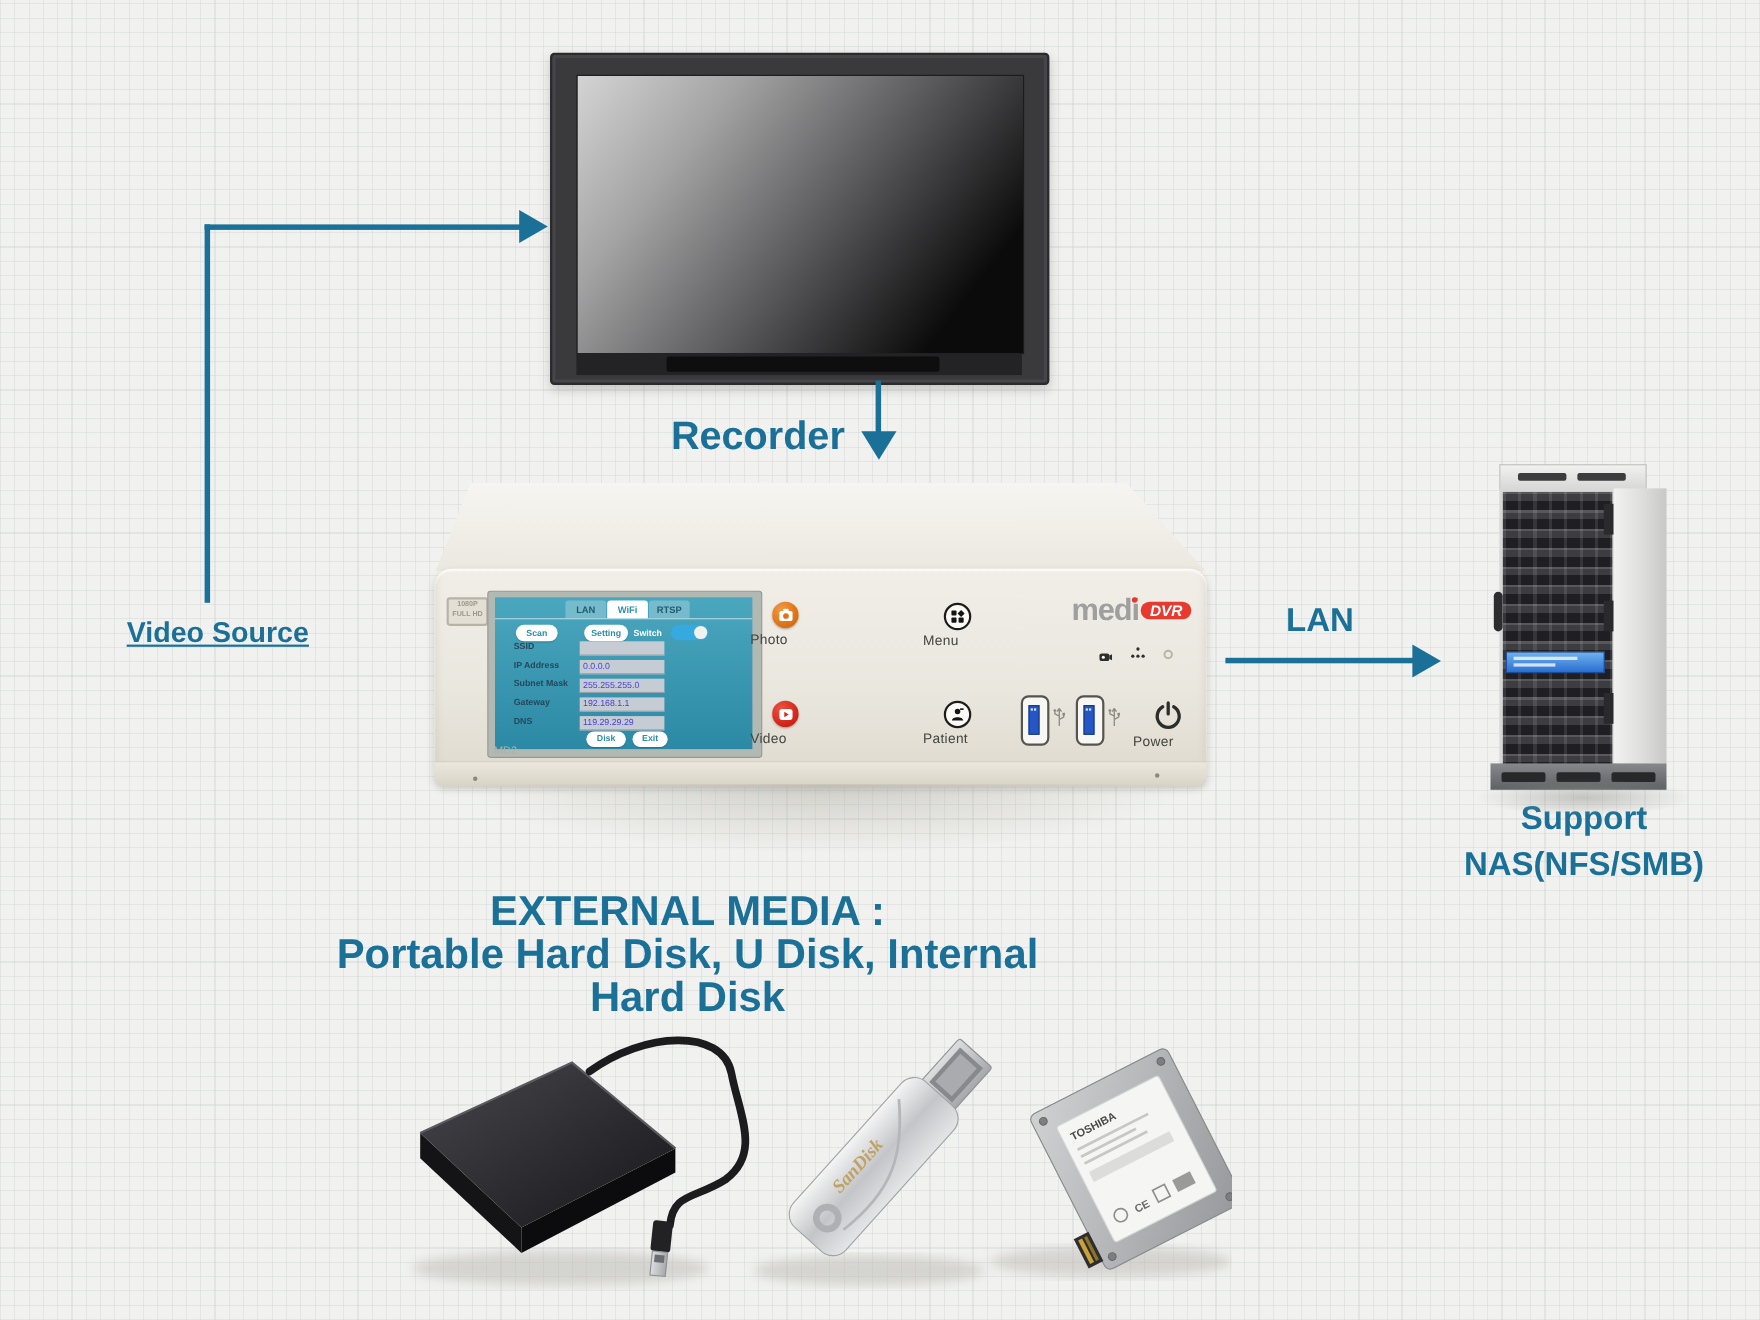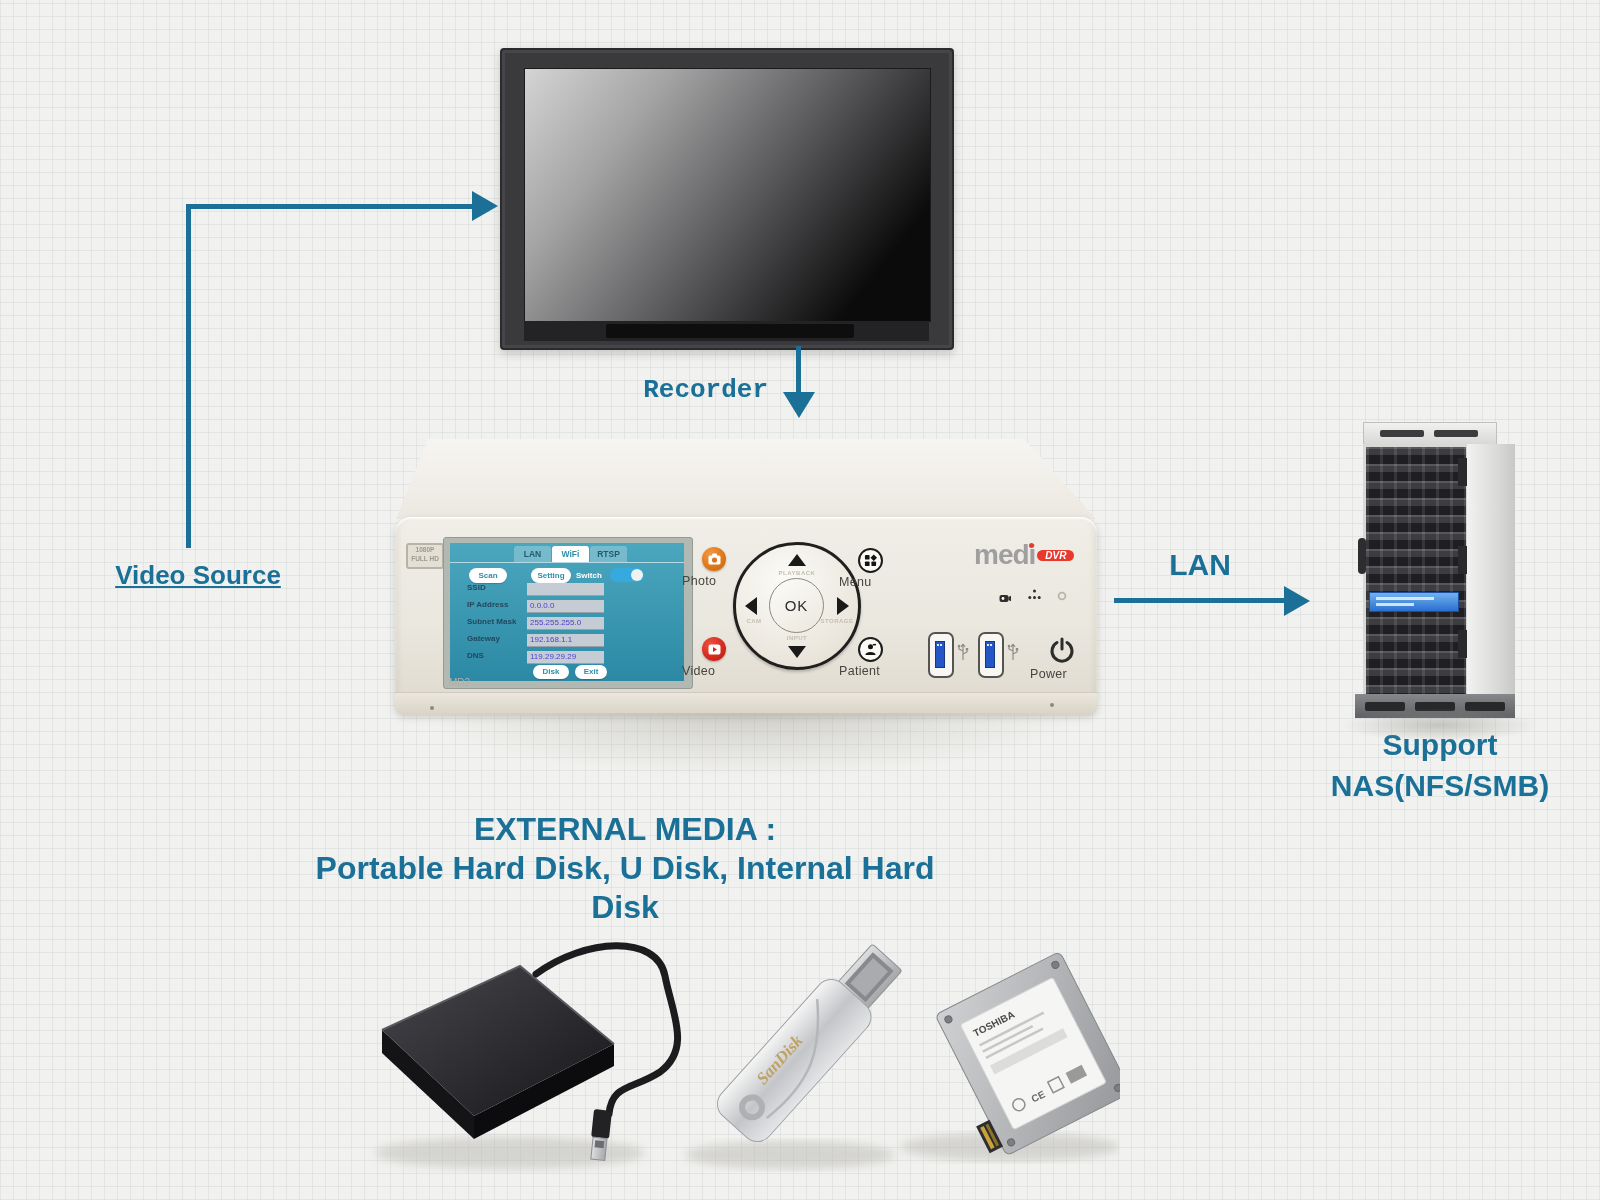--- a/index.html
+++ b/index.html
@@ -26,24 +26,24 @@
 
   .vs-line-v{left:186px;top:204px;width:5px;height:344px;}
   .vs-line-h{left:186px;top:204px;width:288px;height:5px;}
   .vs-head{left:472px;top:191px;}
   .rec-line-v{left:796px;top:346px;width:5px;height:50px;}
   .rec-head{left:783px;top:392px;}
   .lan-line-h{left:1114px;top:598px;width:172px;height:5px;}
   .lan-head{left:1284px;top:586px;}
 
   .video-source-label{left:58px;top:560px;width:280px;text-align:center;font-size:26px;text-decoration:underline;}
-  .recorder-label{left:552px;top:375px;width:216px;text-align:right;font-size:26px;font-family:Liberation Mono, monospace;}
+  .recorder-label{left:552px;top:375px;width:216px;text-align:right;font-size:36px;}
   .lan-label{left:1140px;top:548px;width:120px;text-align:center;font-size:30px;}
   .support-caption{left:1280px;top:724px;width:320px;text-align:center;font-size:30px;line-height:41px;}
-  .external-caption{left:295px;top:810px;width:660px;text-align:center;font-size:32px;line-height:39px;}
+  .external-caption{left:295px;top:810px;width:660px;text-align:center;font-size:38px;line-height:39px;}
 
   
   .dvr-top{left:396px;top:439px;width:700px;height:80px;background:linear-gradient(180deg,#f7f5f1,#ebe8e0);clip-path:polygon(32px 0,628px 0,700px 80px,0 80px);}
   .dvr-front{left:395px;top:517px;width:702px;height:197px;background:linear-gradient(180deg,#f1eee8 0%,#eae7df 55%,#ded9cd 100%);border-radius:16px 16px 9px 9px;box-shadow:inset 0 2px 2px rgba(255,255,255,.85),inset 0 -5px 8px rgba(160,152,135,.35),0 3px 7px rgba(140,140,132,.4);}
   .dvr-chin{left:395px;top:692px;width:702px;height:22px;border-top:1px solid #cfcabc;border-radius:0 0 9px 9px;background:linear-gradient(#ebe7de,#d8d3c5);}
   .foot-dot{width:4px;height:4px;border-radius:50%;background:#8c887c;}
   .dvr-reflection{left:420px;top:713px;width:660px;height:64px;background:radial-gradient(ellipse at 50% 0%,rgba(168,166,156,.45),rgba(168,166,156,0) 70%);}
 
   .res-badge{left:406px;top:543px;width:34px;height:21px;border:2px solid #b7b3a6;border-radius:3px;background:#e3dfd4;color:#9d998b;font-size:6.5px;font-weight:bold;text-align:center;line-height:1.35;padding-top:1px;}
   .model-label{left:449px;top:677px;font-size:10px;color:#b4b0a3;}
@@ -77,21 +77,21 @@
   .tri-up{left:52px;top:9px;border-left:9px solid transparent;border-right:9px solid transparent;border-bottom:12px solid #1a1a18;}
   .tri-down{left:52px;top:101px;border-left:9px solid transparent;border-right:9px solid transparent;border-top:12px solid #1a1a18;}
   .tri-left{left:9px;top:52px;border-top:9px solid transparent;border-bottom:9px solid transparent;border-right:12px solid #1a1a18;}
   .tri-right{left:101px;top:52px;border-top:9px solid transparent;border-bottom:9px solid transparent;border-left:12px solid #1a1a18;}
   .dpad-lbl{position:absolute;font-size:6px;color:#c2beb1;letter-spacing:.5px;font-weight:bold;}
 
   
   .logo{left:974px;top:540px;height:30px;display:flex;align-items:center;}
   .logo-medi{font-size:28px;font-weight:bold;color:#9f9f9f;letter-spacing:-1px;line-height:28px;}
   .logo-i-dot{position:absolute;left:55px;top:3px;width:5px;height:5px;border-radius:50%;background:#e8392f;}
-  .logo-dvr{margin-left:2px;background:#e8392f;color:#fff;font-size:10px;font-weight:bold;font-style:italic;border-radius:10px;padding:0 8px;}
+  .logo-dvr{margin-left:2px;background:#e8392f;color:#fff;font-size:14px;font-weight:bold;font-style:italic;border-radius:10px;padding:0 8px;}
   .usb-port{position:absolute;width:22px;height:42px;border:2.5px solid #56544e;border-radius:7px;background:#f8f7f4;}
   .usb-tongue{position:absolute;left:5px;top:7px;width:8px;height:25px;background:#2457c5;border:1px solid #17387e;}
   .pin{position:absolute;width:2px;height:2px;background:#dfe6f5;}
 
   .nas{left:1355px;top:418px;width:165px;height:302px;}
   .nas-top{position:absolute;left:8px;top:4px;width:132px;height:22px;background:linear-gradient(#f1f1ef,#d7d7d5);border:1px solid #bfbfbd;}
   .nas-vent{position:absolute;top:7px;width:44px;height:7px;background:#3c3c3e;border-radius:2px;}
   .nas-front{position:absolute;left:8px;top:26px;width:100px;height:250px;border:3px solid #d8d8d6;background:
       repeating-linear-gradient(180deg, rgba(255,255,255,.14) 0 2px, transparent 2px 17px),
       repeating-linear-gradient(90deg, rgba(255,255,255,.10) 0 3px, transparent 3px 14px),
@@ -191,31 +191,20 @@
   <div class="btn-lbl" style="left:682px;top:574px;">Photo</div>
 
   <div class="round-btn video-btn">
     <svg width="13" height="11" viewBox="0 0 13 11">
       <rect x="0.5" y="0.5" width="12" height="10" rx="2.6" fill="#ffffff"></rect>
       <polygon points="5,3 9,5.5 5,8" fill="#d3281c"></polygon>
     </svg>
   </div>
   <div class="btn-lbl" style="left:682px;top:664px;">Video</div>
 
-  <div class="abs dpad">
-    <div class="tri tri-up"></div>
-    <div class="dpad-lbl" style="left:0;top:25px;width:122px;text-align:center;">PLAYBACK</div>
-    <div class="tri tri-left"></div>
-    <div class="dpad-lbl" style="left:1px;top:73px;width:34px;text-align:center;">CAM</div>
-    <div class="ok-btn">OK</div>
-    <div class="tri tri-right"></div>
-    <div class="dpad-lbl" style="right:0px;top:73px;width:42px;text-align:center;">STORAGE</div>
-    <div class="dpad-lbl" style="left:0;top:90px;width:122px;text-align:center;">INPUT</div>
-    <div class="tri tri-down"></div>
-  </div>
 
   <div class="round-btn outline-btn menu-btn">
     <svg width="13" height="13" viewBox="0 0 14 14">
       <rect x="1" y="1" width="5" height="5" rx="1" fill="#141414"></rect>
       <polygon points="10.5,0.5 14,4 10.5,7.5 7,4" fill="#141414"></polygon>
       <rect x="1" y="8" width="5" height="5" rx="1" fill="#141414"></rect>
       <rect x="8" y="8" width="5" height="5" rx="1" fill="#141414"></rect>
     </svg>
   </div>
   <div class="btn-lbl" style="left:839px;top:575px;">Menu</div>

